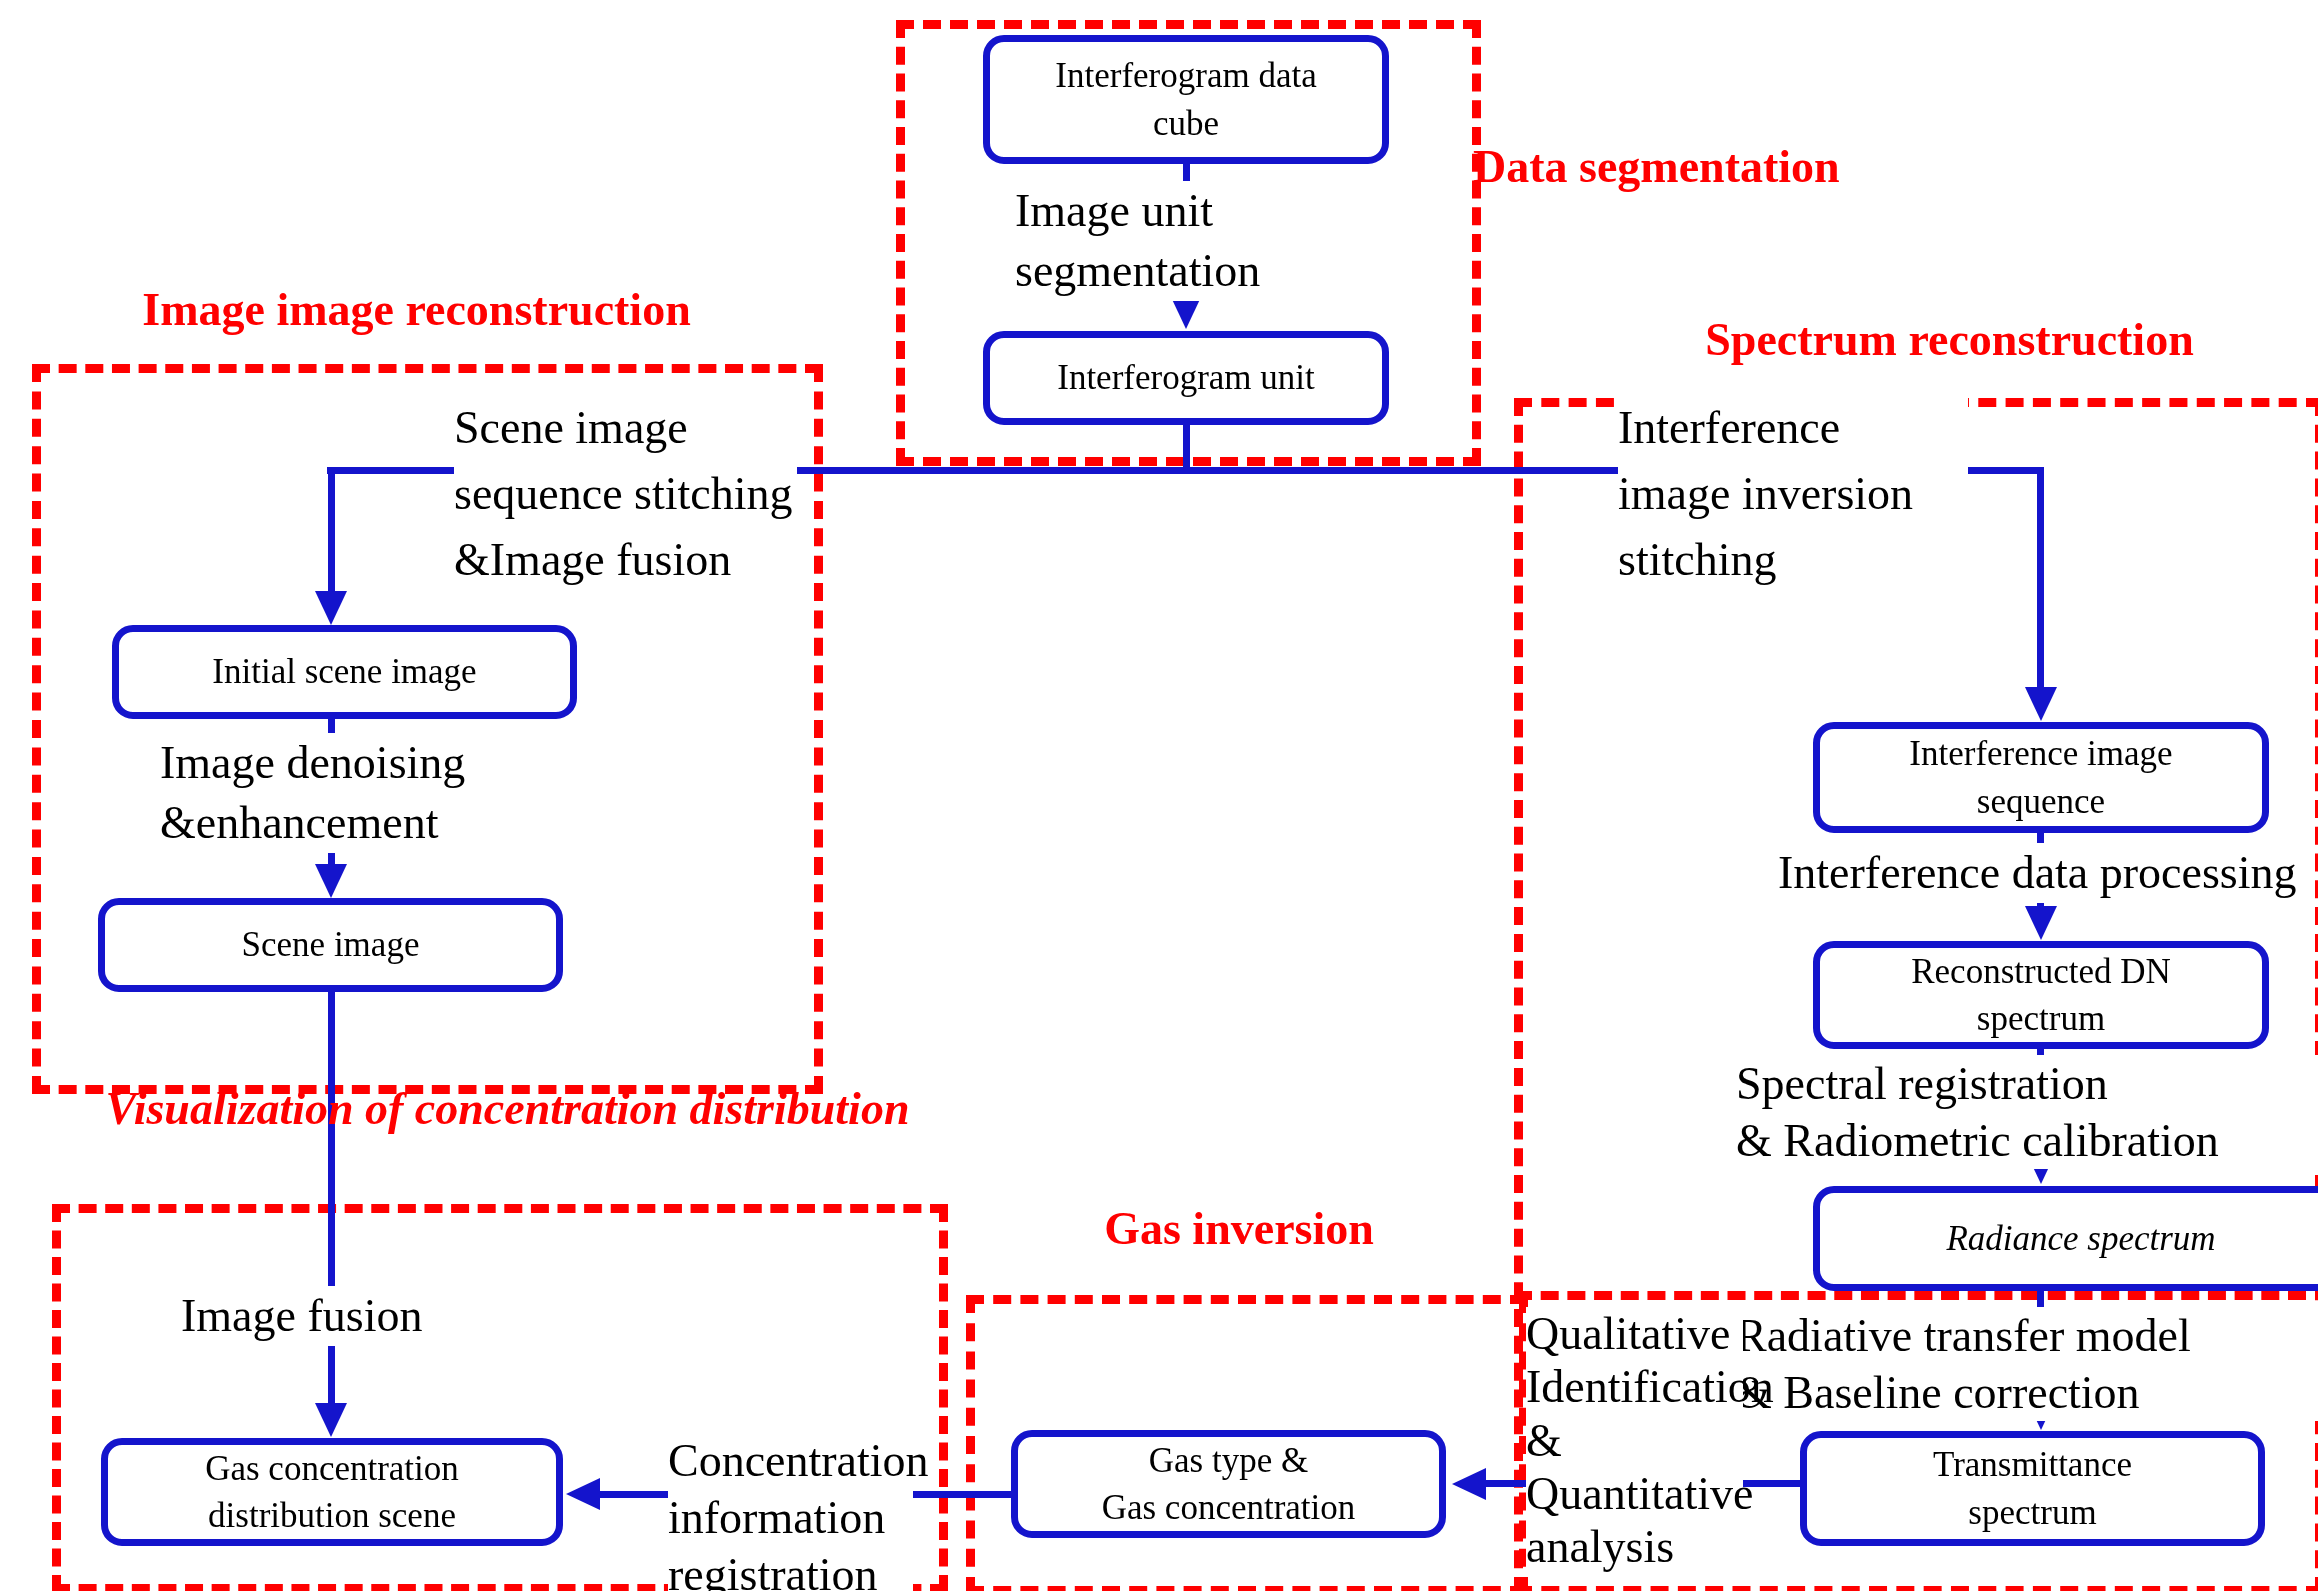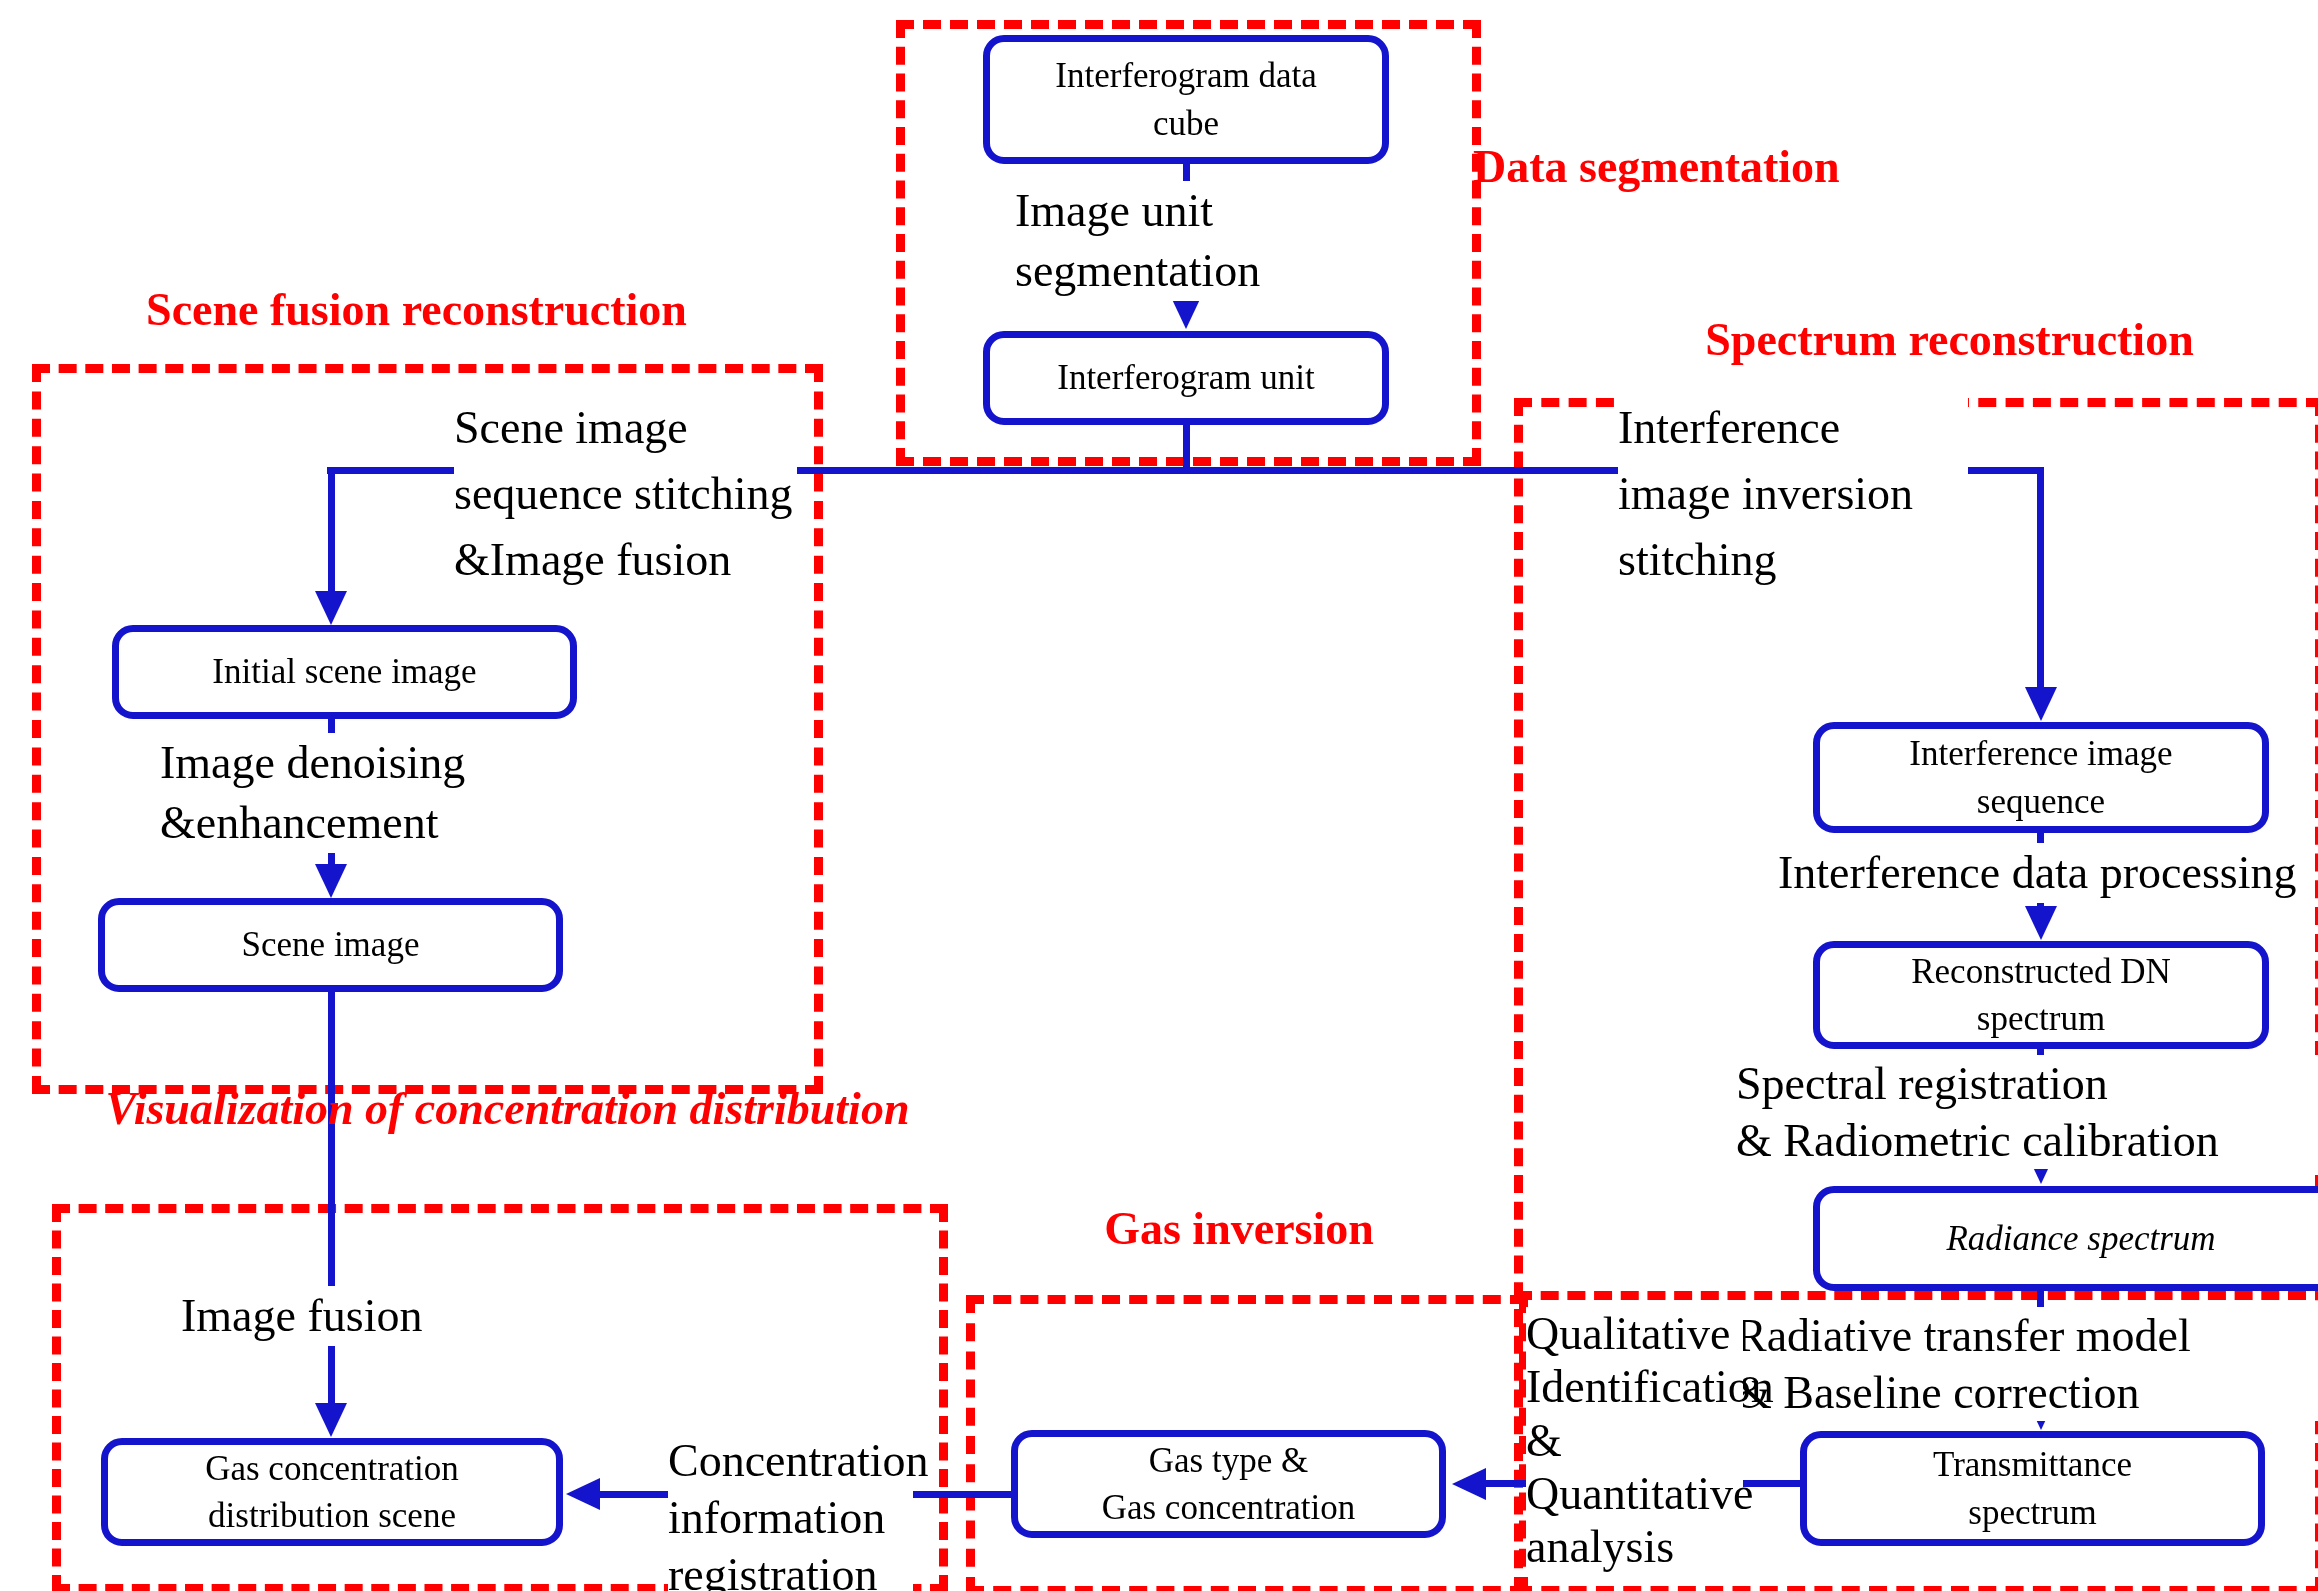--- a/index.html
+++ b/index.html
@@ -170,19 +170,19 @@
 spectrum</div>
   <div class="node" style="left:1813px;top:1186px;width:536px;height:105px;font-style:italic;">Radiance spectrum</div>
   <div class="node" style="left:1800px;top:1431px;width:465px;height:115px;">Transmittance
 spectrum</div>
   <div class="node" style="left:1011px;top:1430px;width:435px;height:108px;">Gas type &amp;
 Gas concentration</div>
   <div class="node" style="left:101px;top:1438px;width:462px;height:108px;">Gas concentration
 distribution scene</div>
 
   <div class="title" style="left:1473px;top:143px;">Data segmentation</div>
-  <div class="title center" style="left:63px;top:286px;width:707px;">Scene fusion reconstruction</div>
+  <div class="title center" style="left:63px;top:286px;width:707px;">Image image reconstruction</div>
   <div class="title center" style="left:1631px;top:316px;width:637px;">Spectrum reconstruction</div>
   <div class="title center" style="left:21px;top:1085px;width:973px;font-style:italic;">Visualization of concentration distribution</div>
   <div class="title center" style="left:1001px;top:1205px;width:476px;">Gas inversion</div>
 
 </div>
 
 
 </body></html>

